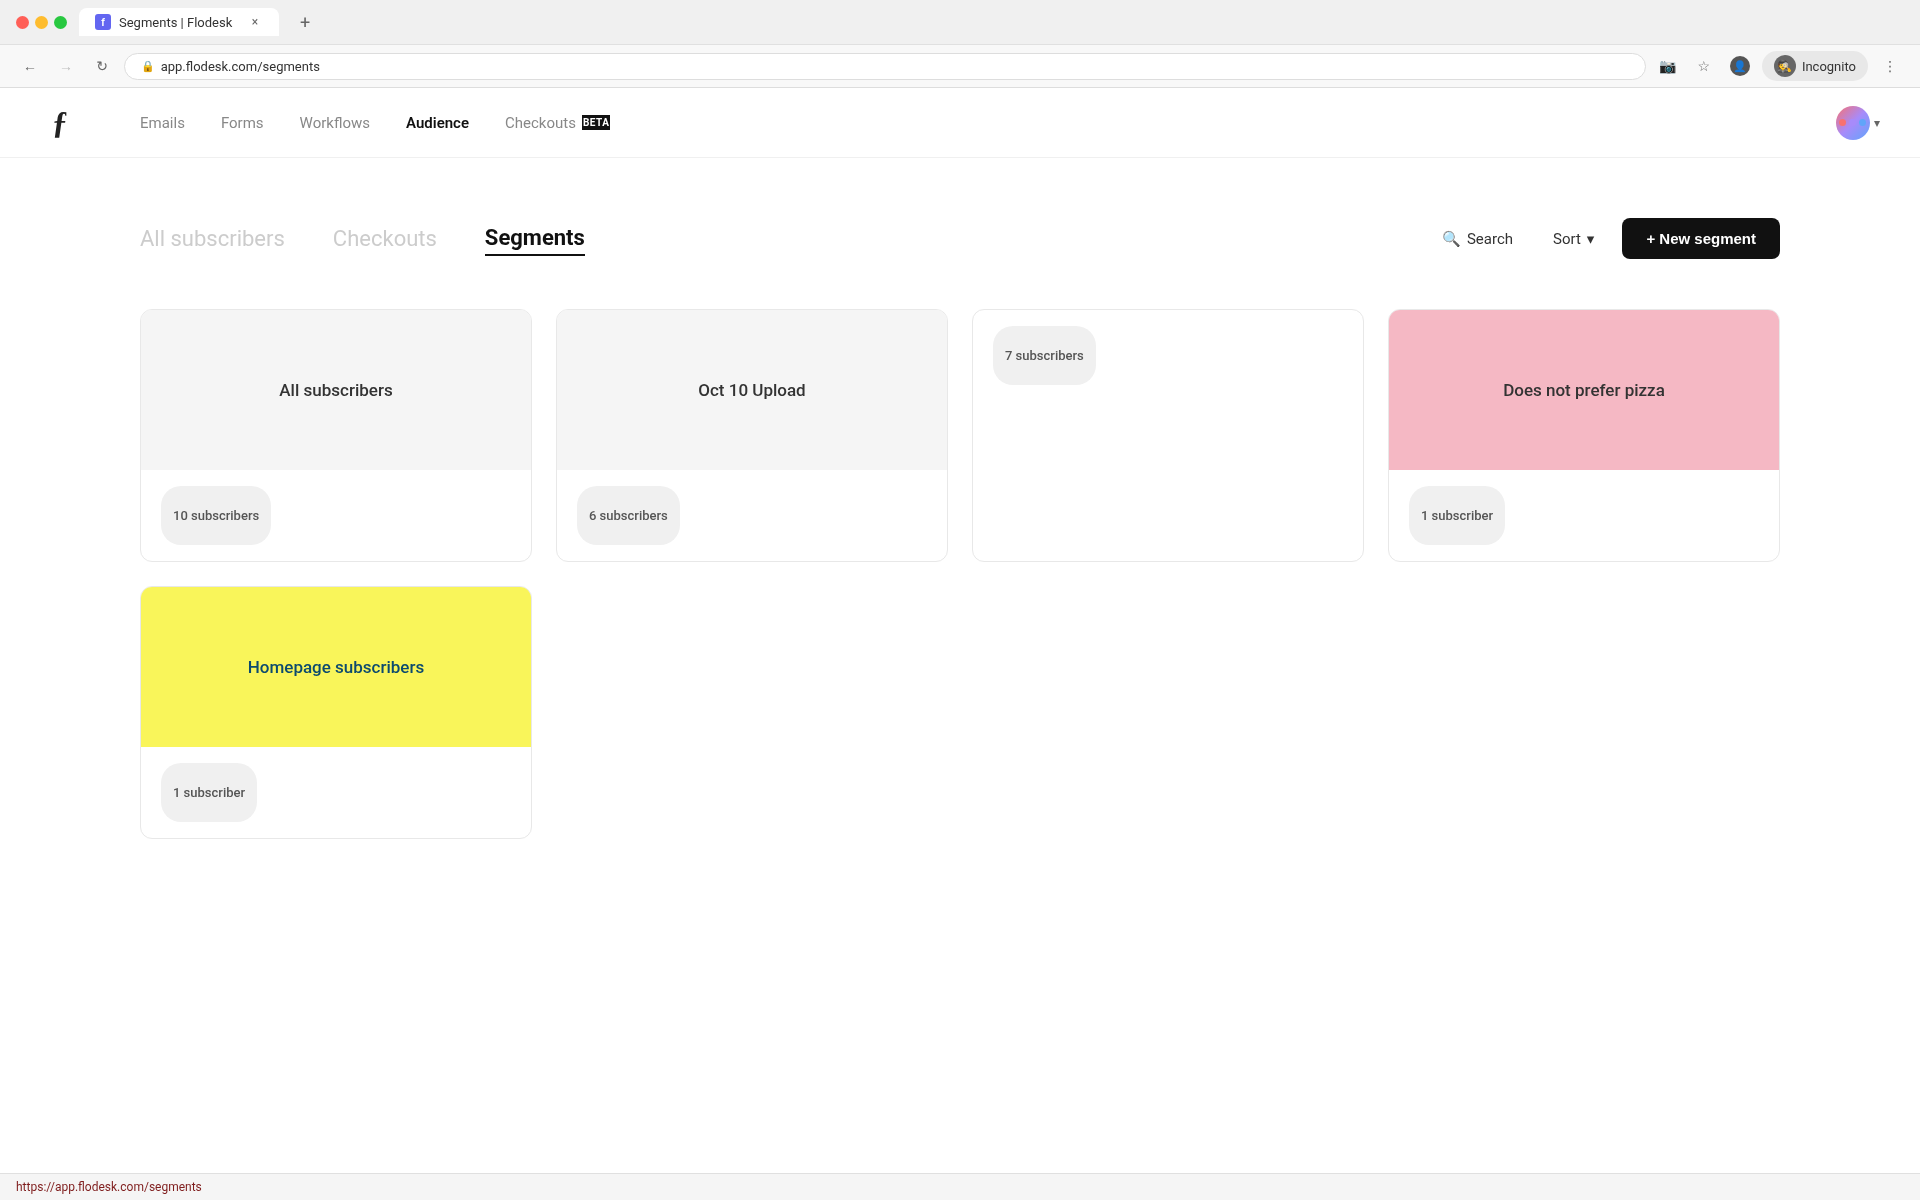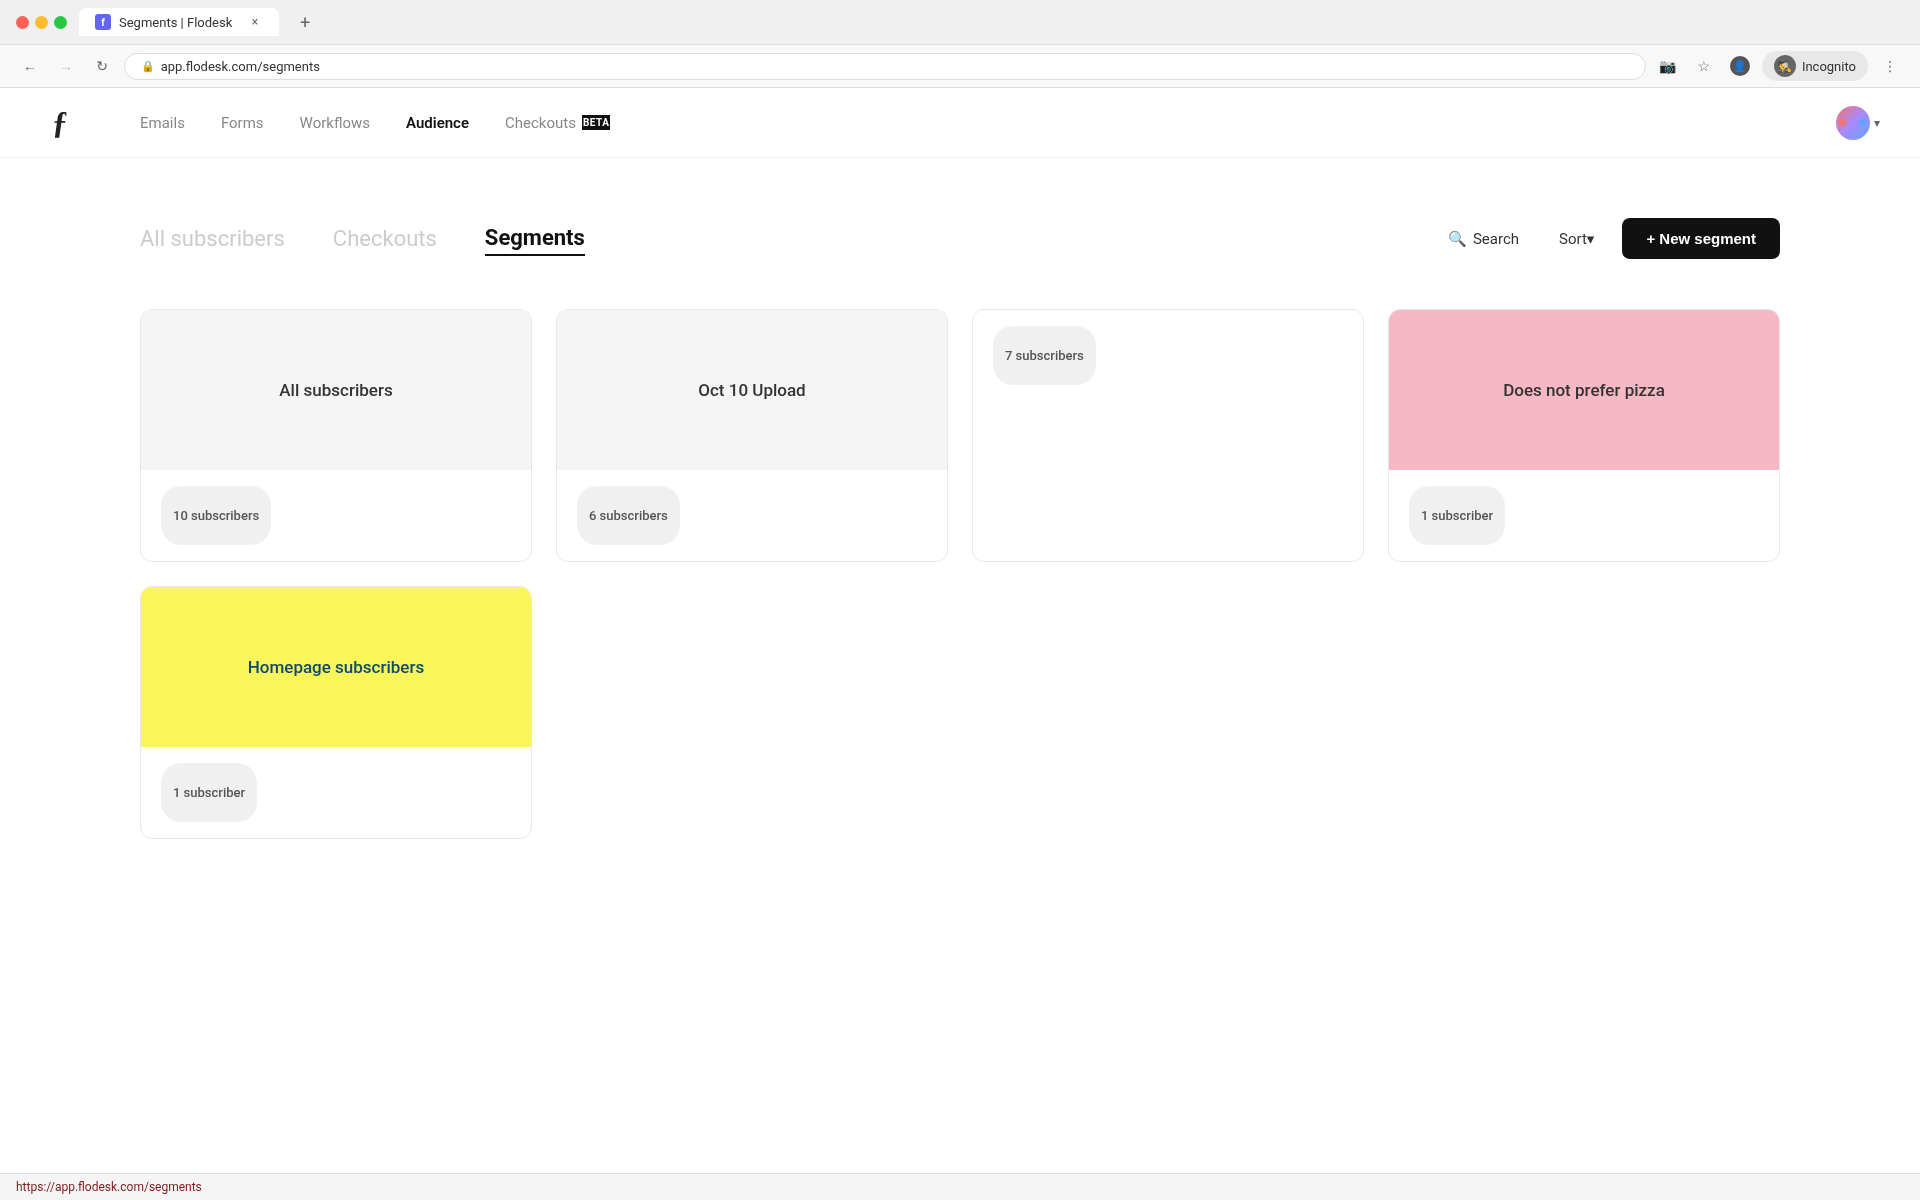--- a/index.html
+++ b/index.html
@@ -237,20 +237,21 @@
       gap: 6px;
       font-size: 15px;
       color: #333;
       cursor: pointer;
       padding: 8px 12px;
       border-radius: 8px;
     }
     .sort-btn {
       display: flex;
       align-items: center;
+      gap: 6px;
       font-size: 15px;
       color: #333;
       cursor: pointer;
       padding: 8px 12px;
       border-radius: 8px;
     }
     .new-segment-btn {
       background: #111;
       color: #fff;
       font-size: 15px;

